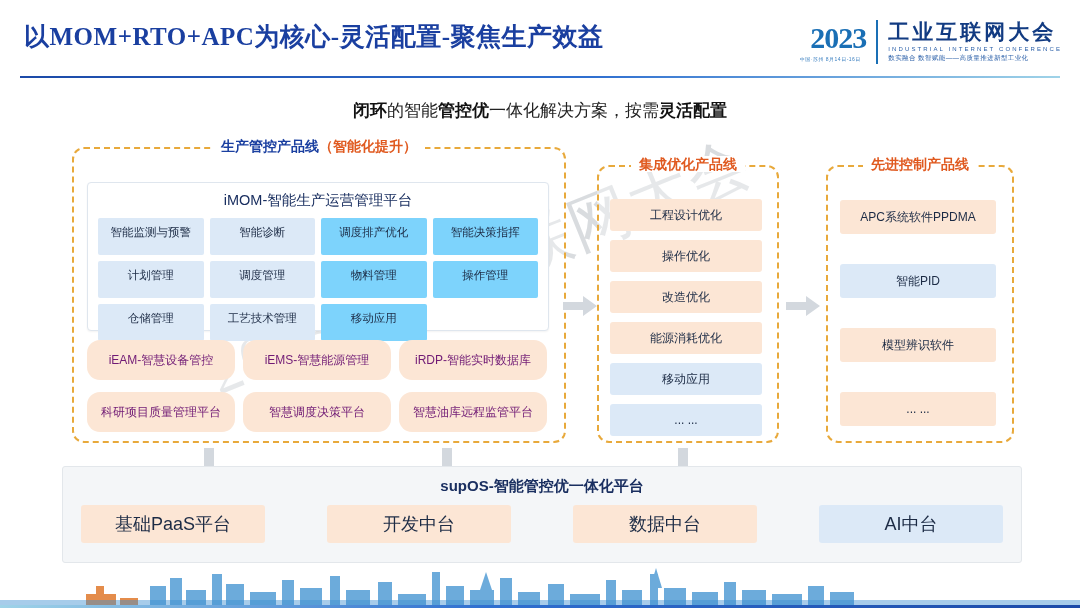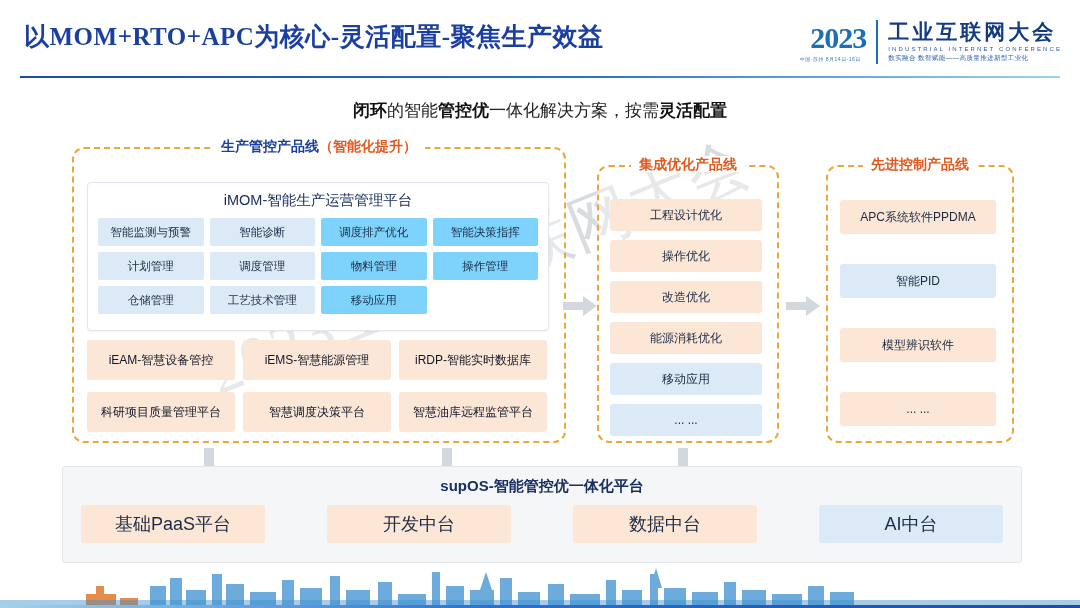--- a/index.html
+++ b/index.html
@@ -180,21 +180,21 @@
   .grid-4 {
     position: absolute;
     left: 10px;
     top: 35px;
     width: 440px;
     display: grid;
     grid-template-columns: repeat(4, 1fr);
     gap: 6px;
   }
   .cell {
-    height: 28px;
+    height: 37px;
     line-height: 28px;
     text-align: center;
     font-size: 11.5px;
     color: #1c2b45;
     border-radius: 2px;
     white-space: nowrap;
   }
   .c-blue   { background: #dce9f7; }
   .c-peach  { background: #7dd3fc; }
 
@@ -206,22 +206,22 @@
     grid-template-columns: repeat(3, 1fr);
     gap: 8px;
   }
   #wide-row-1 { top: 340px; }
   #wide-row-2 { top: 392px; }
   .wcell {
     height: 40px;
     line-height: 40px;
     text-align: center;
     font-size: 12px;
-    color: #0f172a;
-    border-radius: 3px;
+    color: #701a75;
+    border-radius: 13px;
     background: #fce6d5;
     white-space: nowrap;
     overflow: hidden;
   }
 
   
   .col-items {
     position: absolute;
     display: flex;
     flex-direction: column;

